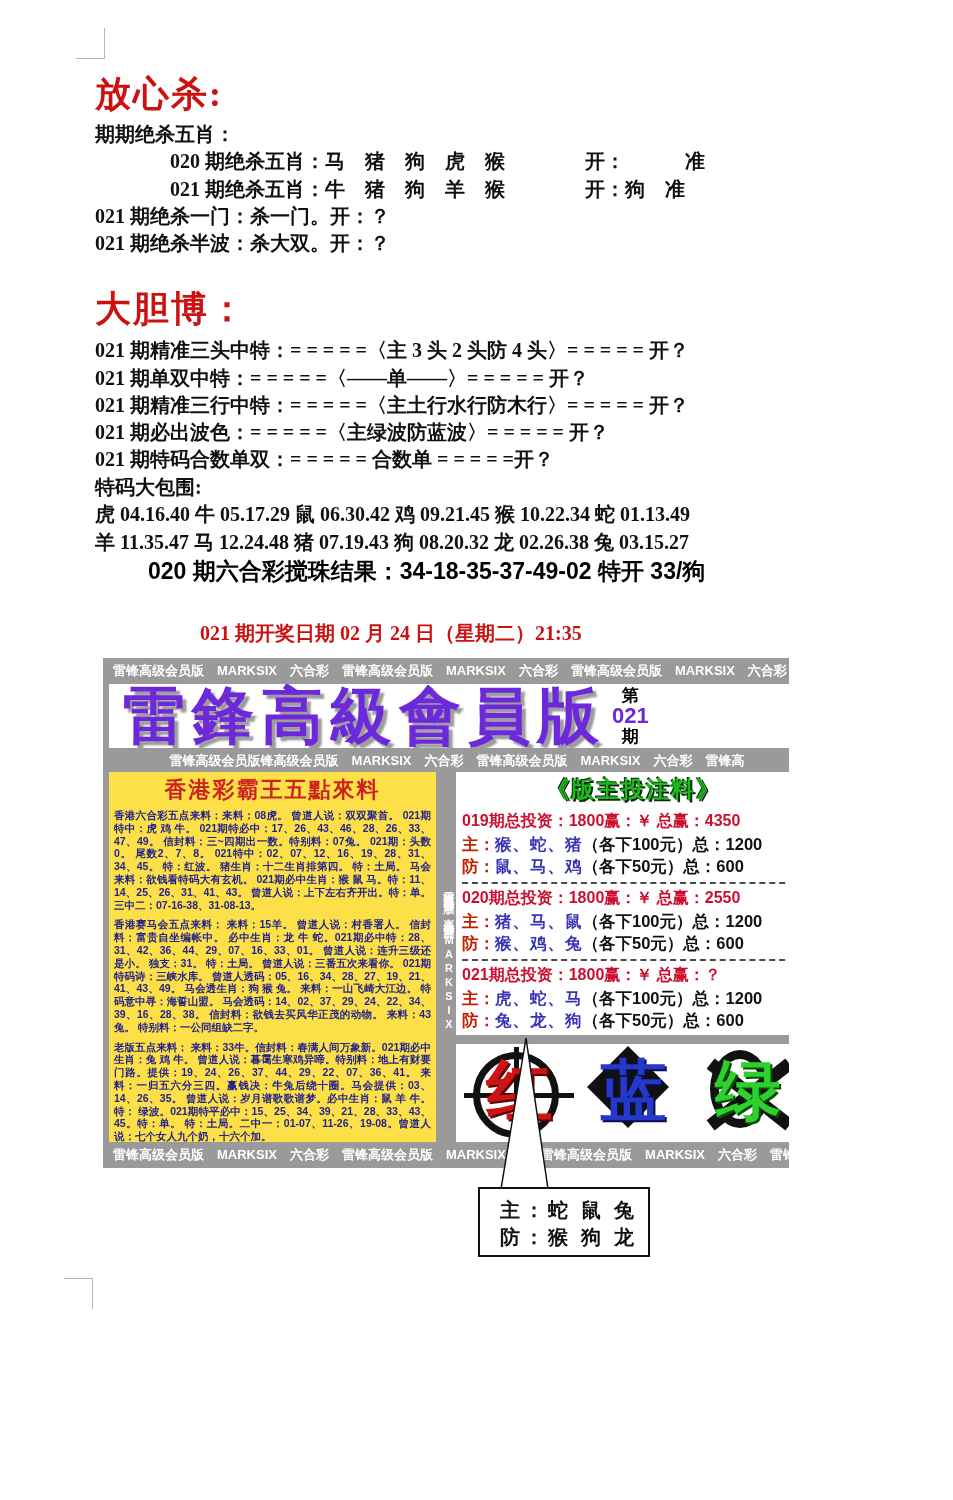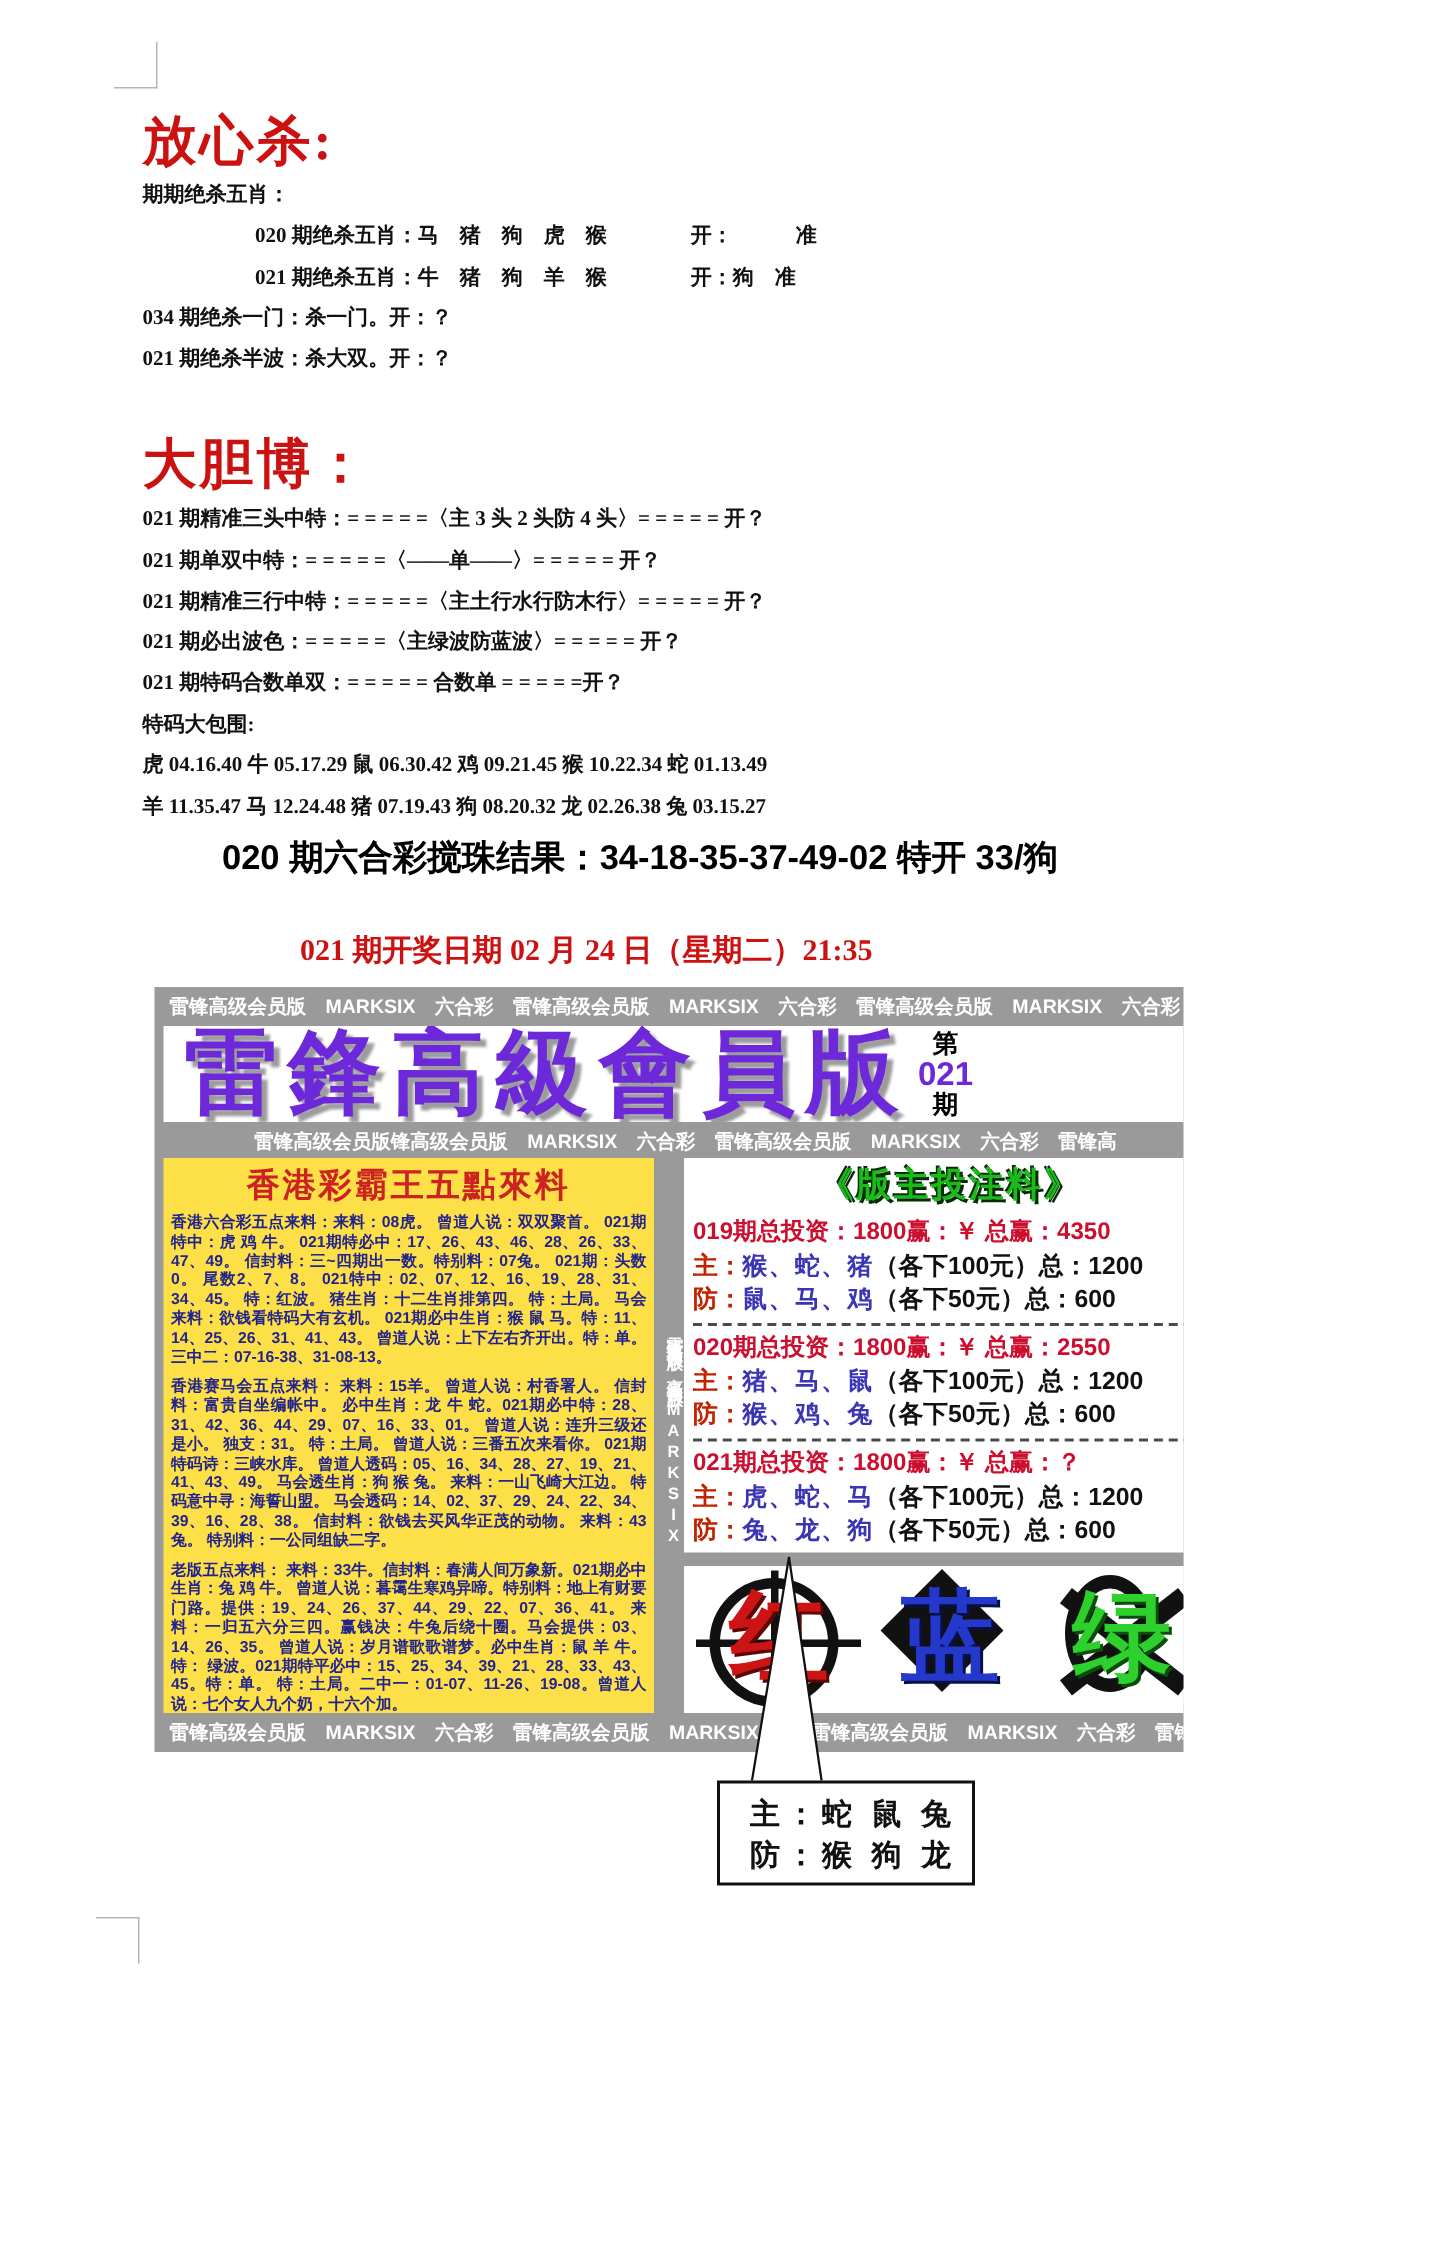--- a/index.html
+++ b/index.html
@@ -6,21 +6,21 @@
   .page{position:relative;width:789px;height:1500px;background:#fff;overflow:hidden;
         font-family:"Liberation Serif","DejaVu Serif",serif;color:#111;}
   
   .crop{position:absolute;width:28px;height:30px;}
   .crop.tl{left:76px;top:28px;border-right:1px solid #b6b6b6;border-bottom:1px solid #b6b6b6;}
   .crop.tr{left:849px;top:28px;border-left:1px solid #b6b6b6;border-bottom:1px solid #b6b6b6;}
   .crop.bl{left:64px;top:1278px;border-right:1px solid #b6b6b6;border-top:1px solid #b6b6b6;}
   .crop.br{left:861px;top:1278px;border-left:1px solid #b6b6b6;border-top:1px solid #b6b6b6;}
   
   .big-red{position:absolute;font-size:36px;font-weight:bold;color:#cc1111;letter-spacing:2px;}
-  .tline{position:absolute;font-size:14px;font-weight:bold;white-space:nowrap;color:#111;}
+  .tline{position:absolute;font-size:20px;font-weight:bold;white-space:nowrap;color:#111;}
   .result-line{position:absolute;font-size:23px;font-weight:bold;white-space:nowrap;color:#000;
                font-family:"Liberation Sans","DejaVu Sans",sans-serif;}
   .date-line{position:absolute;font-size:20px;font-weight:bold;color:#cc1111;white-space:nowrap;}
   
   .poster{position:absolute;left:103px;top:658px;width:742px;height:510px;background:#9a9a9a;
           font-family:"Liberation Sans","DejaVu Sans",sans-serif;}
   .strip{position:absolute;left:0;right:0;height:26px;line-height:26px;color:#fff;font-size:13px;
          font-weight:bold;white-space:nowrap;overflow:hidden;padding:0 10px;box-sizing:border-box;}
   .strip.top{top:0;}
   .strip.s2{top:90px;right:34px;display:flex;justify-content:center;}
@@ -82,21 +82,21 @@
 
   <div class="crop tl"></div>
   <div class="crop tr"></div>
   <div class="crop bl"></div>
   <div class="crop br"></div>
 
   <div class="big-red" style="left:95px;top:70px;">放心杀:</div>
   <div class="tline" style="left:95px;top:121px;">期期绝杀五肖：</div>
   <div class="tline" style="left:170px;top:148px;">020 期绝杀五肖：马　猪　狗　虎　猴　　　　开：　　　准</div>
   <div class="tline" style="left:170px;top:176px;">021 期绝杀五肖：牛　猪　狗　羊　猴　　　　开：狗　准</div>
-  <div class="tline" style="left:95px;top:203px;">034 期绝杀一门：杀一门。开：？</div>
+  <div class="tline" style="left:95px;top:203px;">021 期绝杀一门：杀一门。开：？</div>
   <div class="tline" style="left:95px;top:230px;">021 期绝杀半波：杀大双。开：？</div>
 
   <div class="big-red" style="left:95px;top:285px;">大胆博：</div>
   <div class="tline" style="left:95px;top:337px;">021 期精准三头中特：= = = = =〈主 3 头 2 头防 4 头〉= = = = =  开？</div>
   <div class="tline" style="left:95px;top:365px;text-align:center;">021 期单双中特：= = = = =〈——单——〉= = = = =  开？</div>
   <div class="tline" style="left:95px;top:392px;">021 期精准三行中特：= = = = =〈主土行水行防木行〉= = = = =  开？</div>
   <div class="tline" style="left:95px;top:419px;">021 期必出波色：= = = = =〈主绿波防蓝波〉= = = = =  开？</div>
   <div class="tline" style="left:95px;top:446px;">021 期特码合数单双：= = = = =  合数单  = = = = =开？</div>
 
   <div class="tline" style="left:95px;top:474px;">特码大包围:</div>

